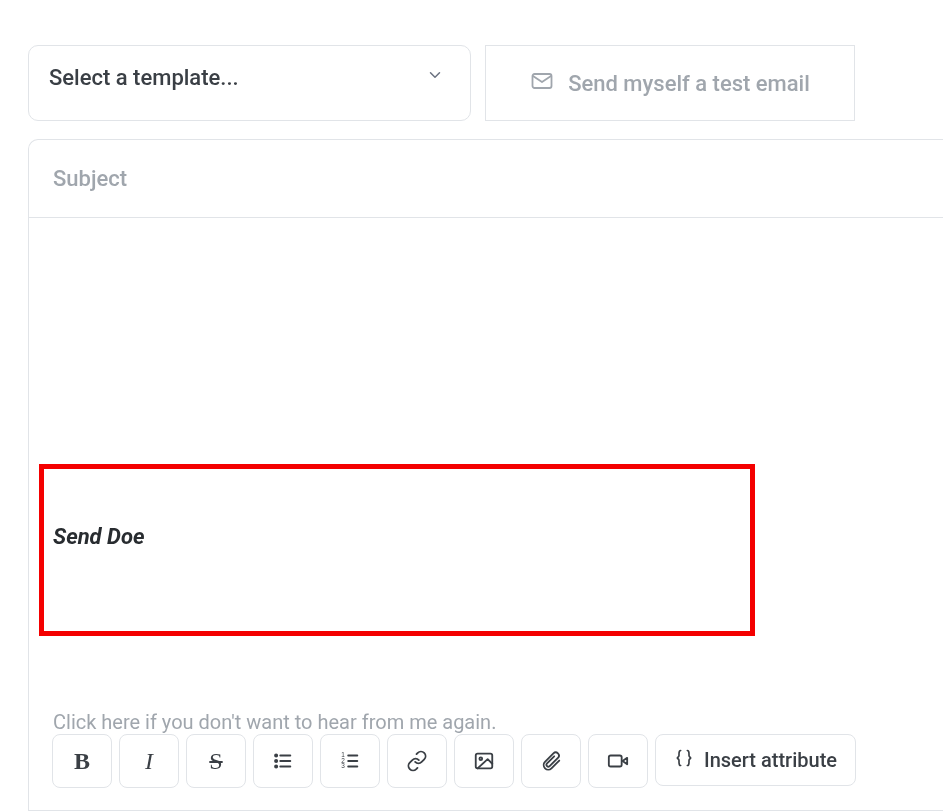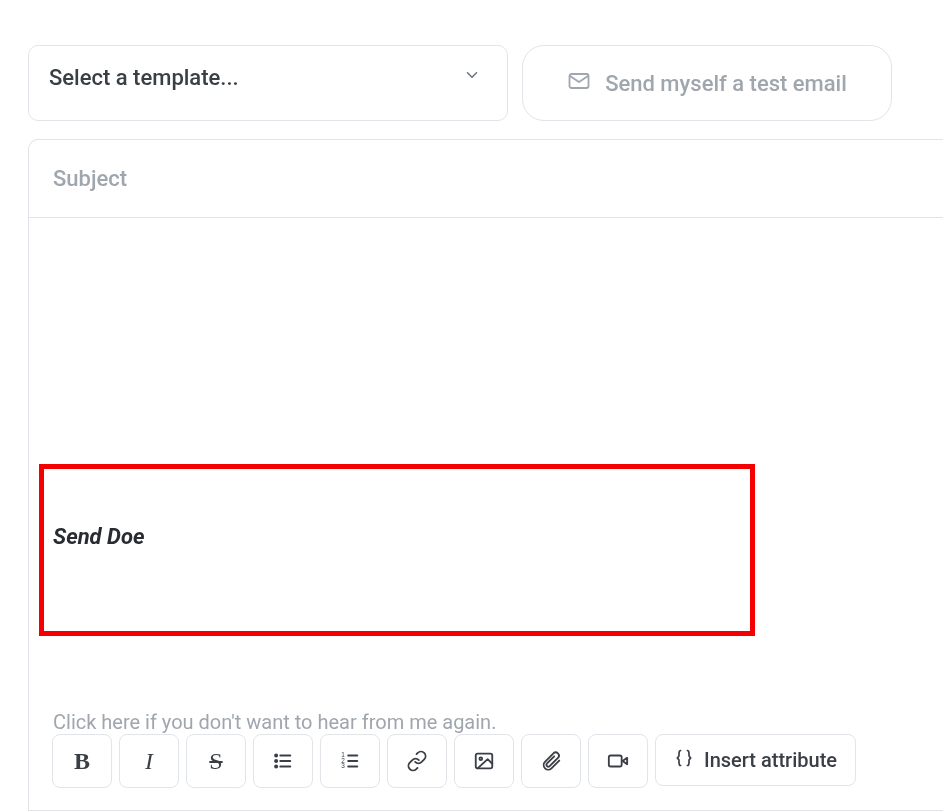--- a/index.html
+++ b/index.html
@@ -14,42 +14,42 @@
       height: 811px;
       overflow: hidden;
     }
     .top-controls {
       display: flex;
       gap: 14px;
       padding: 45px 28px 18px 28px;
     }
     .template-select {
       flex: 0 0 auto;
-      width: 480px;
+      width: 443px;
       height: 76px;
       border: 1px solid #e1e4e8;
       border-radius: 10px;
       display: flex;
       align-items: center;
       justify-content: space-between;
       padding: 0 26px 12px 20px;
       cursor: pointer;
       background: #fff;
     }
     .template-select-label {
       color: #3a3f45;
       font-size: 22px;
       font-weight: 500;
     }
     .test-email-btn {
       flex: 0 0 auto;
       width: 370px;
       height: 76px;
       border: 1px solid #e1e4e8;
-      border-radius: 22px;
+      border-radius: 0;
       display: flex;
       align-items: center;
       justify-content: center;
       gap: 14px;
       cursor: pointer;
       background: #fff;
     }
     .test-email-btn-label {
       color: #a0a6ad;
       font-size: 22px;

